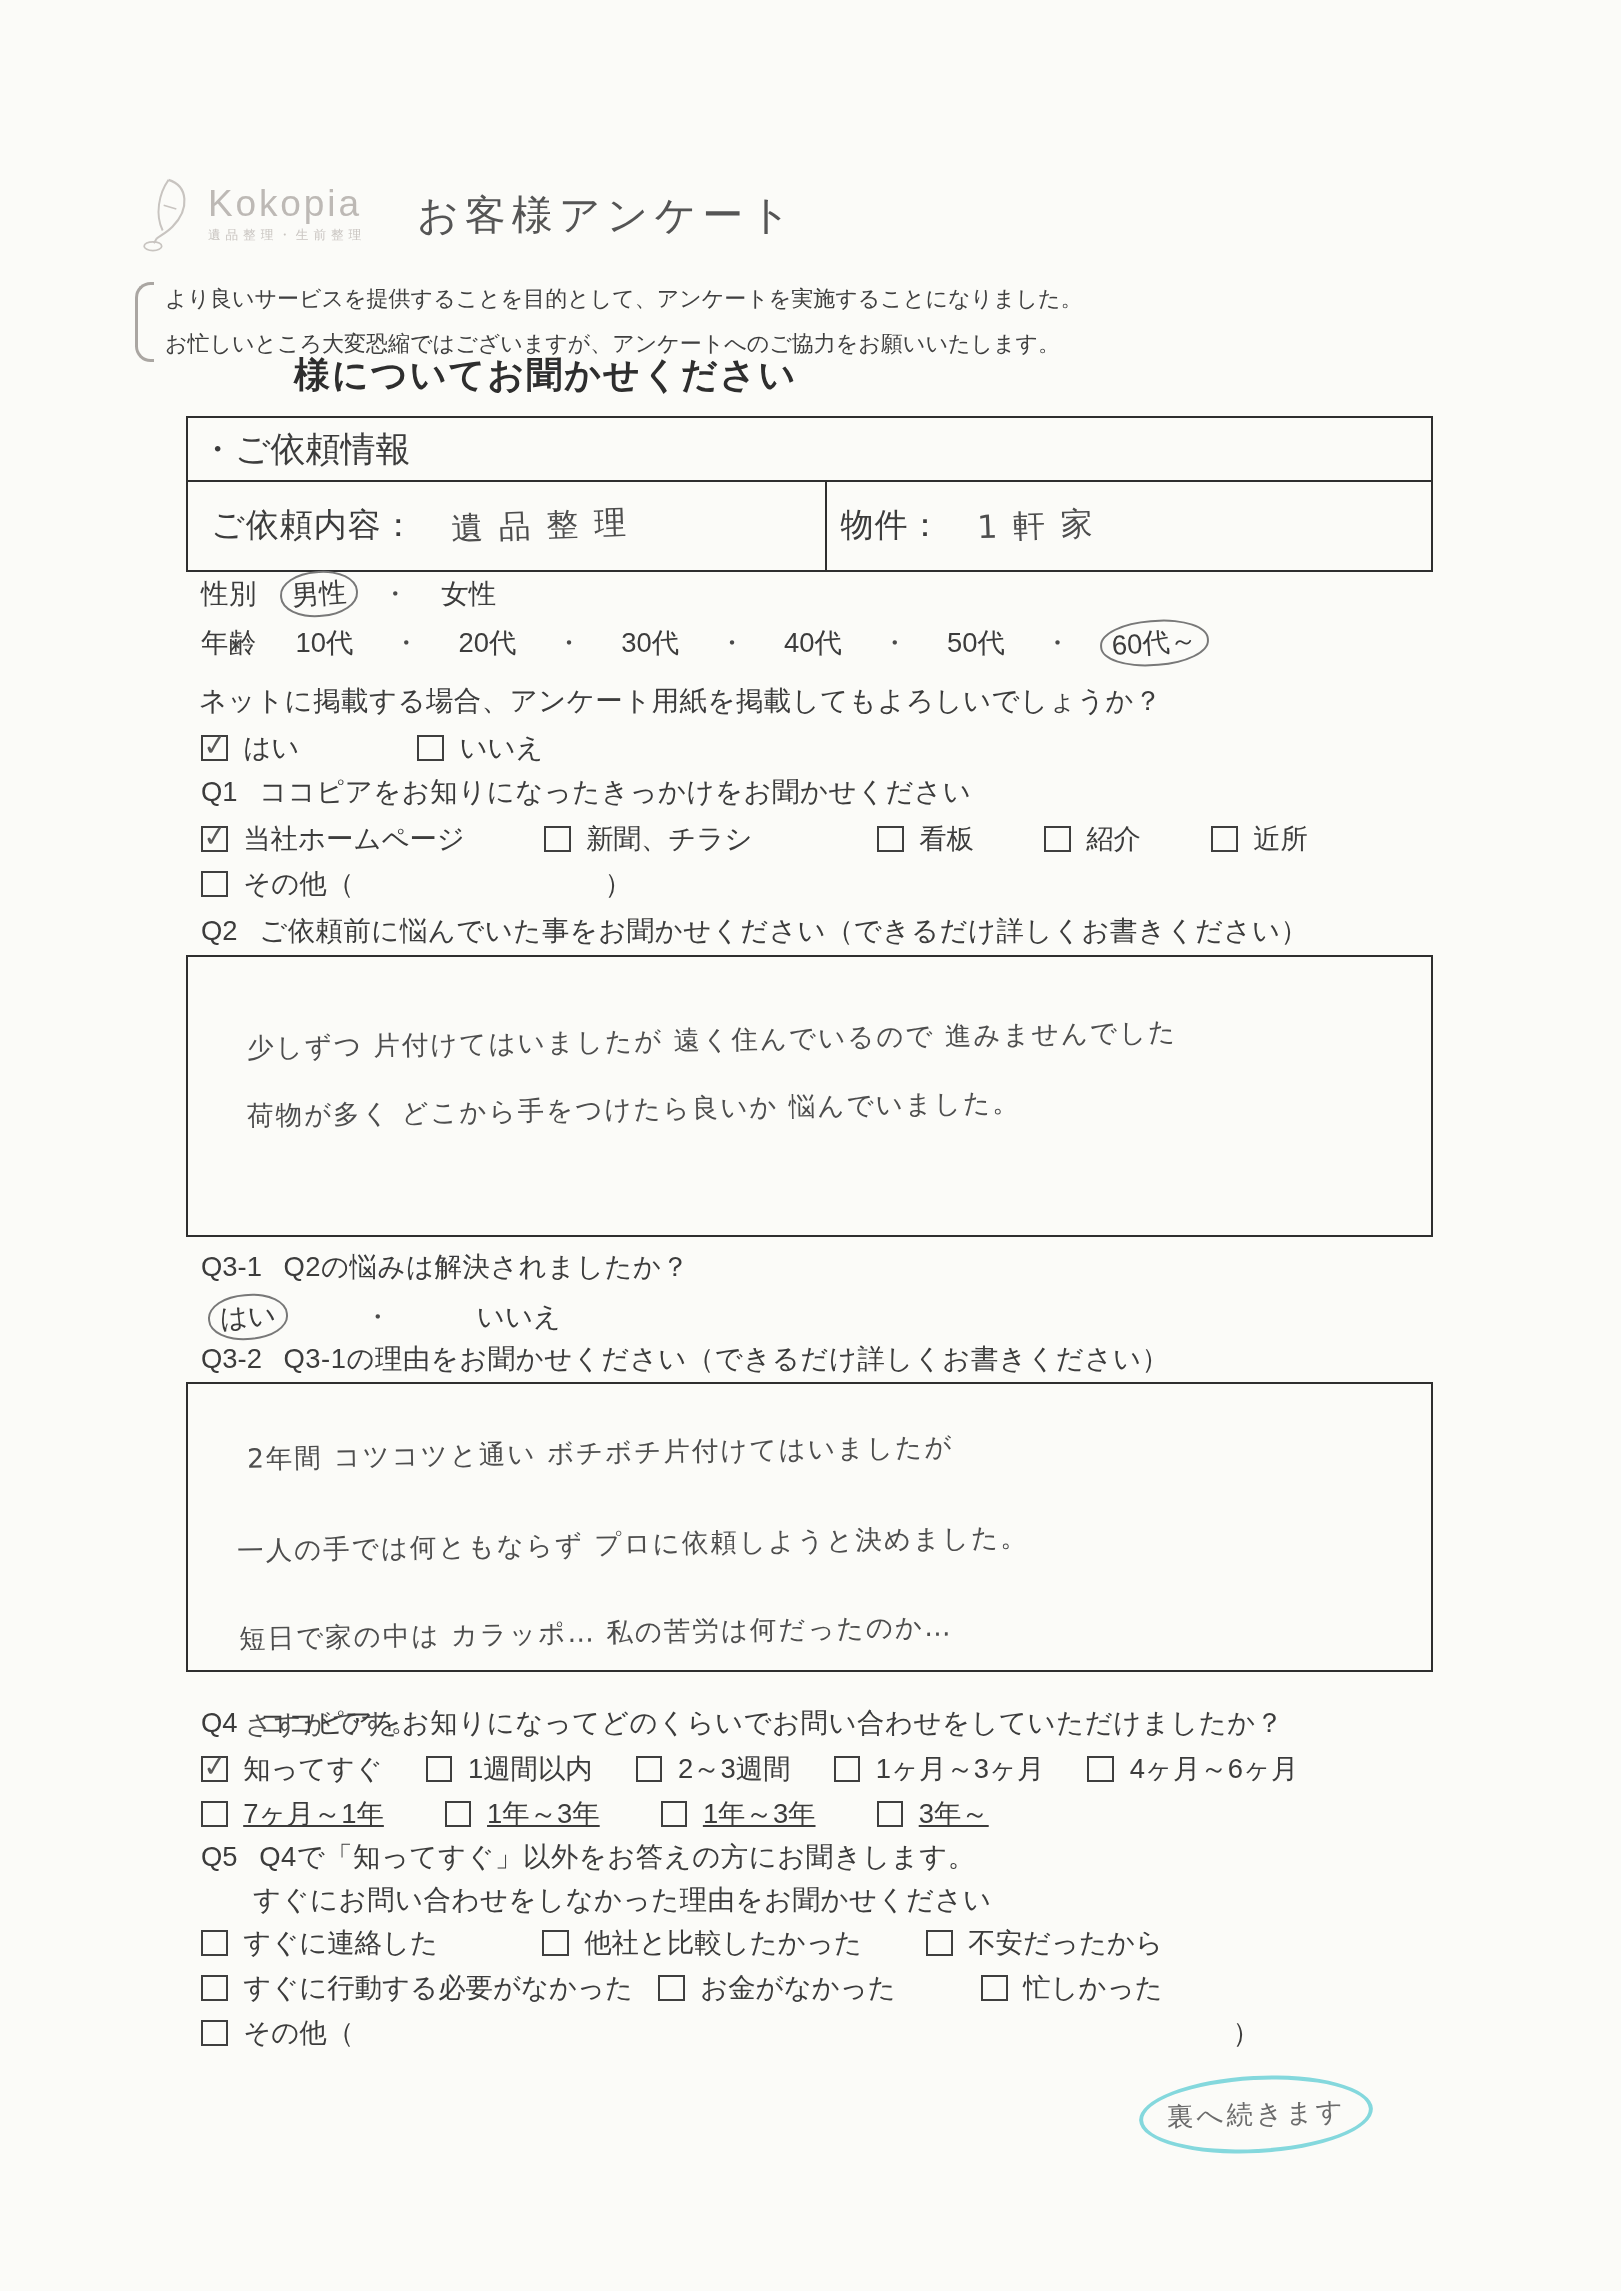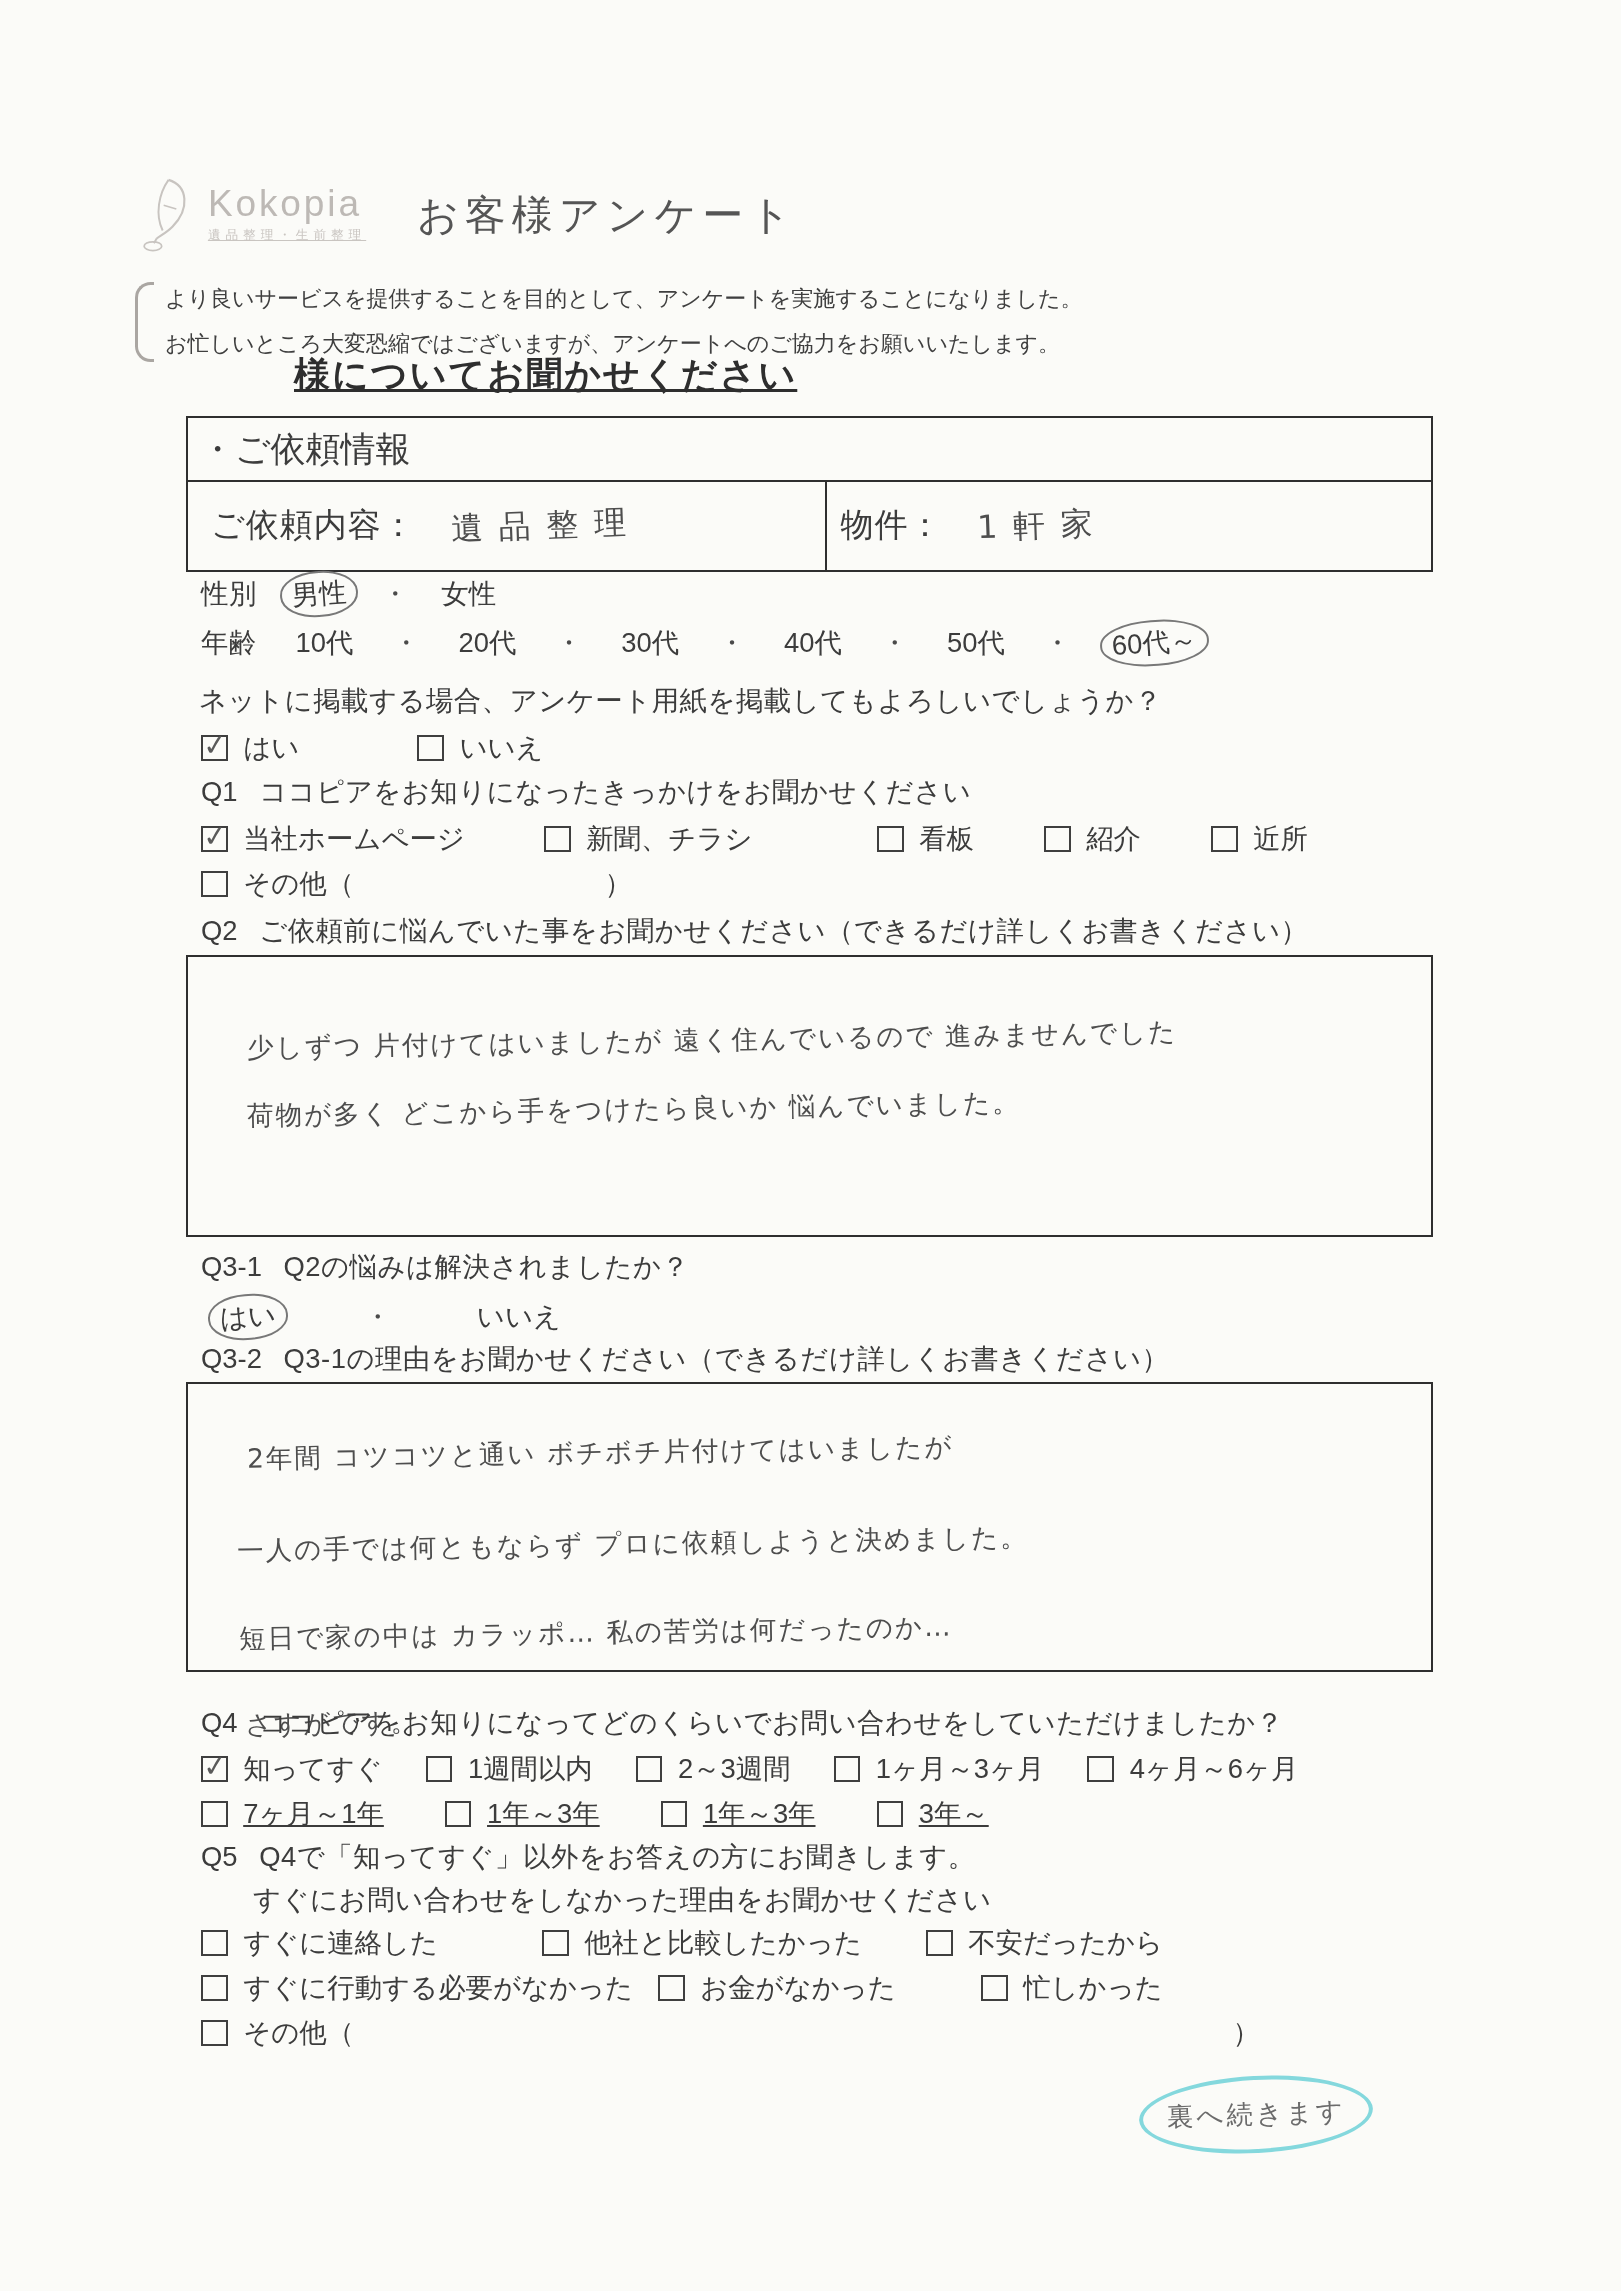--- a/index.html
+++ b/index.html
@@ -9,29 +9,29 @@
     font-family:"Liberation Sans","DejaVu Sans",sans-serif;
     color:#3c3c3c;
     position:relative;
     overflow:hidden;
   }
   .page { position:absolute; inset:0; }
 
   
   .logo { position:absolute; top:174px; left:137px; display:flex; align-items:center; gap:5.9px; }
   .logo-text { font-size:37px; font-weight:300; color:#bdb9b5; letter-spacing:2.9px; }
-  .logo-tagline { font-size:12.7px; color:#c9c5c1; letter-spacing:4.9px; margin-top:2px; text-align:center;text-decoration:underline; }
+  .logo-tagline { font-size:12.7px; color:#c9c5c1; letter-spacing:4.9px; margin-top:2px; text-align:center; }
   .page-title { position:absolute; top:188px; left:417px; font-size:41px; color:#555; letter-spacing:5.9px; }
 
   
   .intro { position:absolute; top:276px; left:165px; font-size:22px; line-height:45px; color:#3f3f3f; }
   .intro-bracket { position:absolute; top:282px; left:135px; width:15.7px; height:74px;
     border-left:3.9px solid #aaa6a2; border-top:3.9px solid #aaa6a2; border-bottom:3.9px solid #aaa6a2;
     border-radius:15.7px 0 0 15.7px; }
-  .about-heading { position:absolute; top:351px; left:294px; font-size:36px; font-weight:bold; color:#2e2e2e; letter-spacing:2px;text-decoration:underline; }
+  .about-heading { position:absolute; top:351px; left:294px; font-size:36px; font-weight:bold; color:#2e2e2e; letter-spacing:2px; }
 
   
   .info-table { position:absolute; top:416px; left:186px; width:1243px; border:2.9px solid #2f2f2f; background:transparent; }
   .info-header { font-size:35px; padding:7.8px 9.8px 6.9px 11.8px; border-bottom:2.9px solid #2f2f2f;font-family:Liberation Mono, monospace; }
   .info-row { display:flex; height:88px; }
   .info-cell { display:flex; align-items:center; padding:0 13.7px; }
   .info-cell.left { width:600px; border-right:2.9px solid #2f2f2f;padding-left:23px; }
   .info-cell.right { flex:1; }
   .info-label { font-size:33px; letter-spacing:1px; white-space:nowrap; }
 

